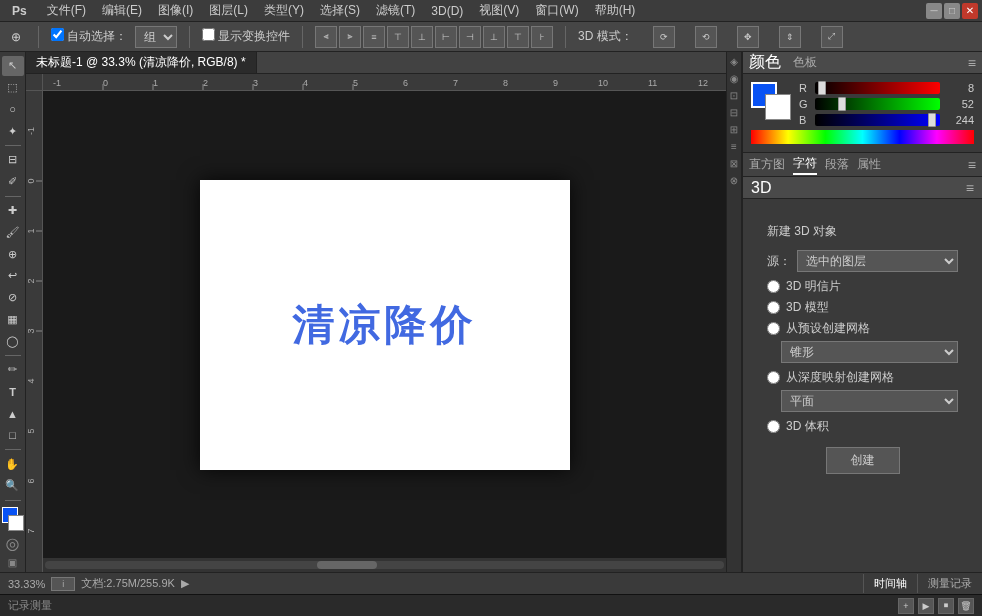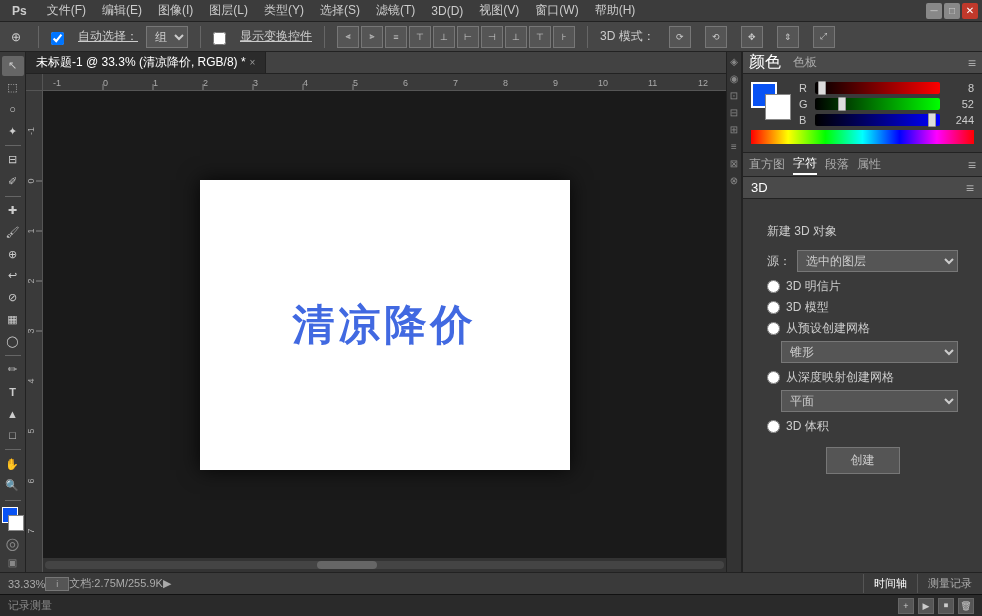--- a/index.html
+++ b/index.html
@@ -10,40 +10,40 @@
     .menu-bar span { padding: 2px 8px; cursor: pointer; color: #ccc; font-size: 12px; text-align: right; }
     .window-controls { margin-left: auto; display: flex; gap: 2px; }
     .win-btn { width: 16px; height: 16px; border-radius: 2px; cursor: pointer; display: flex; align-items: center; justify-content: center; font-size: 10px; }
     .win-min { background: #888; }
     .win-max { background: #888; }
     .win-close { background: #c0392b; color: white; }
 
     
     .options-bar { background: #464646; height: 30px; display: flex; align-items: center; padding: 0 6px; border-bottom: 1px solid #222; gap: 8px; }
     .options-bar .tool-icon { width: 20px; height: 20px; display: flex; align-items: center; justify-content: center; color: #ccc; cursor: pointer; }
-    .options-bar .checkbox-label { display: flex; align-items: flex-end; gap: 14px; color: #ccc; font-size: 12px; cursor: pointer; text-decoration: underline; }
+    .options-bar .checkbox-label { display: flex; align-items: flex-start; gap: 3px; color: #ccc; font-size: 12px; cursor: pointer; }
     .options-bar input[type=checkbox] { margin: 0; }
     .options-bar select { background: #555; color: #ccc; border: 1px solid #777; padding: 1px 4px; font-size: 12px; height: 22px; }
     .options-bar .separator { width: 1px; height: 22px; background: #666; margin: 0 4px; }
     .options-bar .btn-group { display: flex; align-items: center; gap: 2px; }
     .align-btn { width: 22px; height: 22px; background: #555; border: 1px solid #777; display: flex; align-items: center; justify-content: center; cursor: pointer; font-size: 9px; color: #ccc; }
 
     
     .main-area { display: flex; height: calc(616px - 22px - 30px - 22px - 22px); }
 
     
     .left-toolbar { width: 26px; background: #3a3a3a; border-right: 1px solid #222; display: flex; flex-direction: column; align-items: center; padding: 4px 0; gap: 2px; overflow: hidden; }
     .tool-btn { width: 22px; height: 22px; display: flex; align-items: center; justify-content: center; cursor: pointer; border-radius: 2px; color: #ccc; font-size: 11px; }
     .tool-btn.active { background: #666; }
     .tool-separator { width: 16px; height: 1px; background: #666; margin: 2px 0; }
 
     
     .canvas-area { flex: 1; display: flex; flex-direction: column; overflow: hidden; }
     .tab-bar { background: #424242; height: 22px; display: flex; align-items: center; border-bottom: 1px solid #222; }
-    .tab { background: #4a4a4a; padding: 2px 10px; border-right: 1px solid #222; font-size: 12px; color: #ccc; cursor: pointer; height: 100%; display: flex; align-items: center; gap: 4px; }
+    .tab { background: #4a4a4a; padding: 2px 10px; border-right: 1px solid #222; font-size: 12px; color: #ccc; cursor: pointer; height: 100%; display: flex; align-items: center; gap: 4px; flex-direction: column; }
     .tab.active { background: #2b2b2b; color: #fff; }
     .tab-close { font-size: 10px; color: #999; cursor: pointer; }
 
     
     .ruler-canvas-wrap { flex: 1; display: flex; flex-direction: column; overflow: hidden; position: relative; }
     .top-ruler-row { display: flex; }
     .corner-box { width: 17px; height: 17px; background: #3a3a3a; border-right: 1px solid #555; border-bottom: 1px solid #555; flex-shrink: 0; }
     .top-ruler { flex: 1; height: 17px; background: #3a3a3a; border-bottom: 1px solid #555; overflow: hidden; position: relative; }
     .canvas-and-side { display: flex; flex: 1; overflow: hidden; }
     .left-ruler { width: 17px; background: #3a3a3a; border-right: 1px solid #555; flex-shrink: 0; overflow: hidden; position: relative; }
@@ -134,21 +134,21 @@
     <div class="align-btn">≡</div>
     <div class="align-btn">⊤</div>
     <div class="align-btn">⊥</div>
     <div class="align-btn">⊢</div>
     <div class="align-btn">⊣</div>
     <div class="align-btn">⊥</div>
     <div class="align-btn">⊤</div>
     <div class="align-btn">⊦</div>
   </div>
   <div class="separator"></div>
-  <div style="display:flex;gap:14px;align-items:center;">
+  <div style="display:flex;gap:20px;align-items:center;">
     <span style="font-size:12px;color:#ccc;">3D 模式：</span>
     <div class="align-btn">⟳</div>
     <div class="align-btn">⟲</div>
     <div class="align-btn">✥</div>
     <div class="align-btn">⇕</div>
     <div class="align-btn">⤢</div>
   </div>
 </div>
 
 <div class="main-area">
@@ -323,21 +323,21 @@
 
     <div style="background:#424242;height:24px;display:flex;align-items:center;border-bottom:1px solid #222;padding:0 6px;gap:8px;">
       <span style="font-size:12px;color:#aaa;cursor:pointer;">直方图</span>
       <span style="font-size:12px;color:#fff;cursor:pointer;border-bottom:2px solid #fff;padding-bottom:1px;">字符</span>
       <span style="font-size:12px;color:#aaa;cursor:pointer;">段落</span>
       <span style="font-size:12px;color:#aaa;cursor:pointer;">属性</span>
       <span style="margin-left:auto;color:#aaa;cursor:pointer;font-size:14px;">≡</span>
     </div>
 
     <div style="background:#4a4a4a;height:22px;display:flex;align-items:center;padding:0 8px;border-bottom:1px solid #222;">
-      <span style="font-size:13px;color:#fff;">3D</span>
+      <span style="font-size:16px;color:#fff;">3D</span>
       <span style="margin-left:auto;color:#aaa;cursor:pointer;font-size:14px;">≡</span>
     </div>
 
     <div class="three-d-panel">
       <div style="font-size:12px;color:#ccc;margin-bottom:10px;">新建 3D 对象</div>
 
       <div class="form-row">
         <span class="form-label">源：</span>
         <select class="form-select">
           <option>选中的图层</option>
@@ -378,21 +378,21 @@
         <input type="radio" name="3d-type" id="r-volume" style="">
         <label for="r-volume">3D 体积</label>
       </div>
 
       <button class="create-btn">创建</button>
     </div>
   </div>
 </div>
 
 <div style="background:#3a3a3a;height:22px;display:flex;align-items:center;padding:0;border-top:1px solid #222;font-size:11px;color:#aaa;">
-  <div style="display:flex;align-items:center;padding:0 8px;flex:1;">
+  <div style="display:flex;align-items:center;gap:6px;padding:0 8px;flex:1;">
     <span>33.33%</span>
     <div style="width:24px;height:14px;background:#555;border:1px solid #777;font-size:9px;display:flex;align-items:center;justify-content:center;cursor:pointer;">i</div>
     <span>文档:2.75M/255.9K</span>
     <span style="cursor:pointer;">▶</span>
   </div>
   <div style="display:flex;border-left:1px solid #555;">
     <span style="padding:2px 10px;border-right:1px solid #555;cursor:pointer;color:#fff;">时间轴</span>
     <span style="padding:2px 10px;cursor:pointer;">测量记录</span>
   </div>
 </div>

